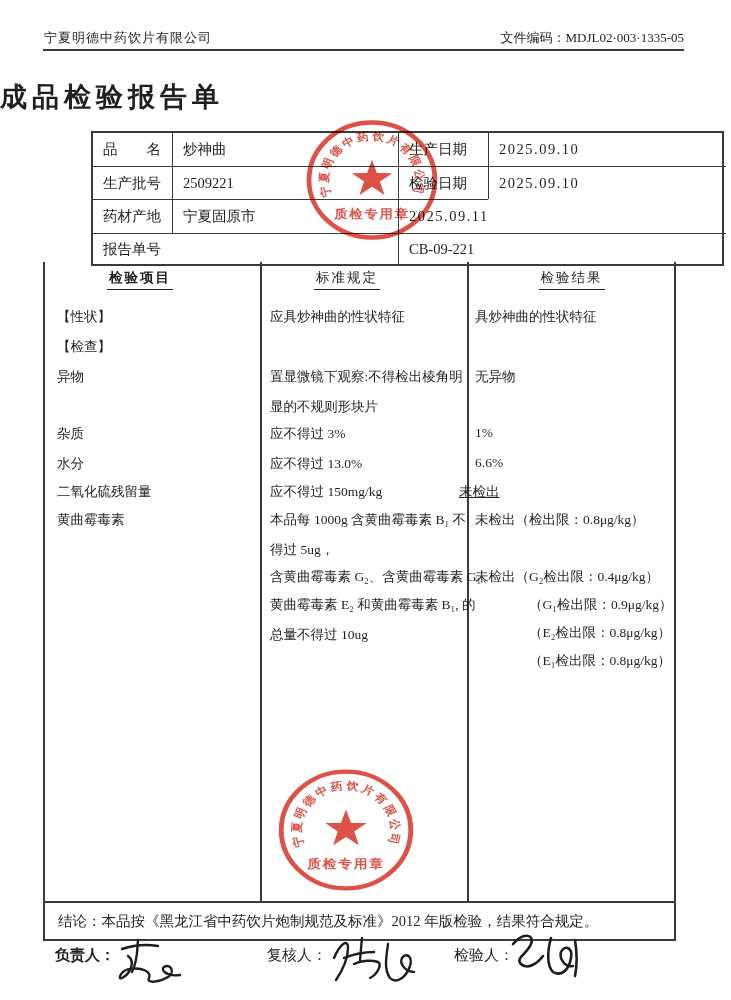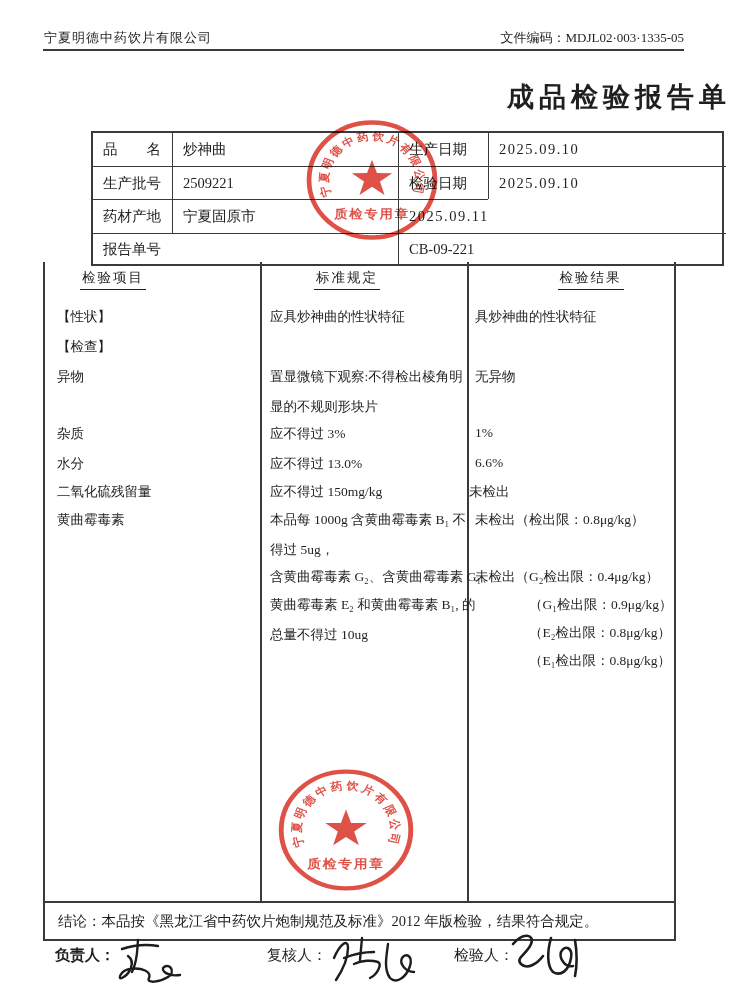--- a/index.html
+++ b/index.html
@@ -4,21 +4,21 @@
 <style>
   html,body{margin:0;padding:0;background:#fff;}
   .page{position:relative;width:731px;height:1000px;background:#ffffff;overflow:hidden;
         font-family:"Liberation Serif","DejaVu Serif",serif;color:#1f1f1f;}
   .abs{position:absolute;}
   
   .hdr-company{left:44px;top:29px;font-size:13px;letter-spacing:1px;}
   .hdr-code{right:47px;top:29px;font-size:13px;}
   .hdr-rule{left:43px;top:49px;width:641px;height:2px;background:#3a3a3a;}
   
-  .title{left:0;top:79px;width:731px;text-align:right;font-size:27px;font-weight:bold;letter-spacing:5px;}
+  .title{left:0;top:79px;width:731px;text-align:left;font-size:27px;font-weight:bold;letter-spacing:5px;}
   
   .info{left:43px;top:131px;width:633px;display:grid;
         grid-template-columns:79px 226px 90px 238px;
         grid-template-rows:33px 33px 34px 31px;
         border:2px solid #3a3a3a;box-sizing:border-box;font-size:14.5px;margin-left:48px;}
   .info .cell{border-left:1.5px solid #3a3a3a;border-top:1.5px solid #3a3a3a;
         display:flex;align-items:center;padding-left:10px;box-sizing:border-box;overflow:hidden;}
   .info .nl{border-left:none;}
   .info .nt{border-top:none;}
   .date{letter-spacing:1.5px;}
@@ -67,23 +67,23 @@
     <div class="cell date">2025.09.11</div>
 
     <div class="cell nl span2a">报告单号</div>
     <div class="cell span2b">CB-09-221</div>
   </div>
 
   <div class="abs main">
     <div class="vline" style="left:215px;"></div>
     <div class="vline" style="left:422px;"></div>
 
-    <div class="colhead" style="left:8px;width:120px;text-align:center;"><span>检验项目</span></div>
+    <div class="colhead" style="left:8px;width:120px;text-align:right;font-weight:bold;"><span>检验项目</span></div>
     <div class="colhead" style="left:215px;width:174px;"><span>标准规定</span></div>
-    <div class="colhead" style="left:422px;width:209px;padding-left:19px;"><span>检验结果</span></div>
+    <div class="colhead" style="left:422px;width:209px;"><span>检验结果</span></div>
 
     <div class="cell-line" style="left:12px;top:46px;">【性状】</div>
     <div class="cell-line" style="left:12px;top:76px;">【检查】</div>
     <div class="cell-line" style="left:12px;top:106px;">异物</div>
     <div class="cell-line" style="left:12px;top:163px;text-align:center;">杂质</div>
     <div class="cell-line" style="left:12px;top:193px;">水分</div>
     <div class="cell-line" style="left:12px;top:221px;">二氧化硫残留量</div>
     <div class="cell-line" style="left:12px;top:249px;font-family:Liberation Serif, serif;">黄曲霉毒素</div>
 
     <div class="cell-line" style="left:225px;top:46px;">应具炒神曲的性状特征</div>
@@ -95,21 +95,21 @@
     <div class="cell-line" style="left:225px;top:249px;">本品每 1000g 含黄曲霉毒素 B₁ 不</div>
     <div class="cell-line" style="left:225px;top:279px;">得过 5ug，</div>
     <div class="cell-line" style="left:225px;top:306px;">含黄曲霉毒素 G₂、含黄曲霉毒素 G₁、</div>
     <div class="cell-line" style="left:225px;top:334px;">黄曲霉毒素 E₂ 和黄曲霉毒素 B₁, 的</div>
     <div class="cell-line" style="left:225px;top:364px;">总量不得过 10ug</div>
 
     <div class="cell-line" style="left:430px;top:46px;">具炒神曲的性状特征</div>
     <div class="cell-line" style="left:430px;top:106px;">无异物</div>
     <div class="cell-line" style="left:430px;top:163px;">1%</div>
     <div class="cell-line" style="left:430px;top:193px;">6.6%</div>
-    <div class="cell-line" style="left:424px;top:221px;">未检出</div>
+    <div class="cell-line" style="left:414px;top:221px;text-decoration:underline;">未检出</div>
     <div class="cell-line" style="left:430px;top:249px;">未检出（检出限：0.8μg/kg）</div>
     <div class="cell-line" style="left:430px;top:306px;">未检出（G₂检出限：0.4μg/kg）</div>
     <div class="cell-line" style="left:484px;top:334px;">（G₁检出限：0.9μg/kg）</div>
     <div class="cell-line" style="left:484px;top:362px;">（E₂检出限：0.8μg/kg）</div>
     <div class="cell-line" style="left:484px;top:390px;">（E₁检出限：0.8μg/kg）</div>
   </div>
 
   <svg class="stamp" style="left:303px;top:117px;" width="138" height="126" viewBox="-80 -80 160 160" preserveAspectRatio="none">
     <ellipse cx="0" cy="0" rx="73" ry="73" fill="none" stroke="#dc4237" stroke-width="5.5"></ellipse>
     <path id="arc1" d="M -46.2,21.6 A 51,51 0 1 1 46.2,21.6" fill="none"></path>

